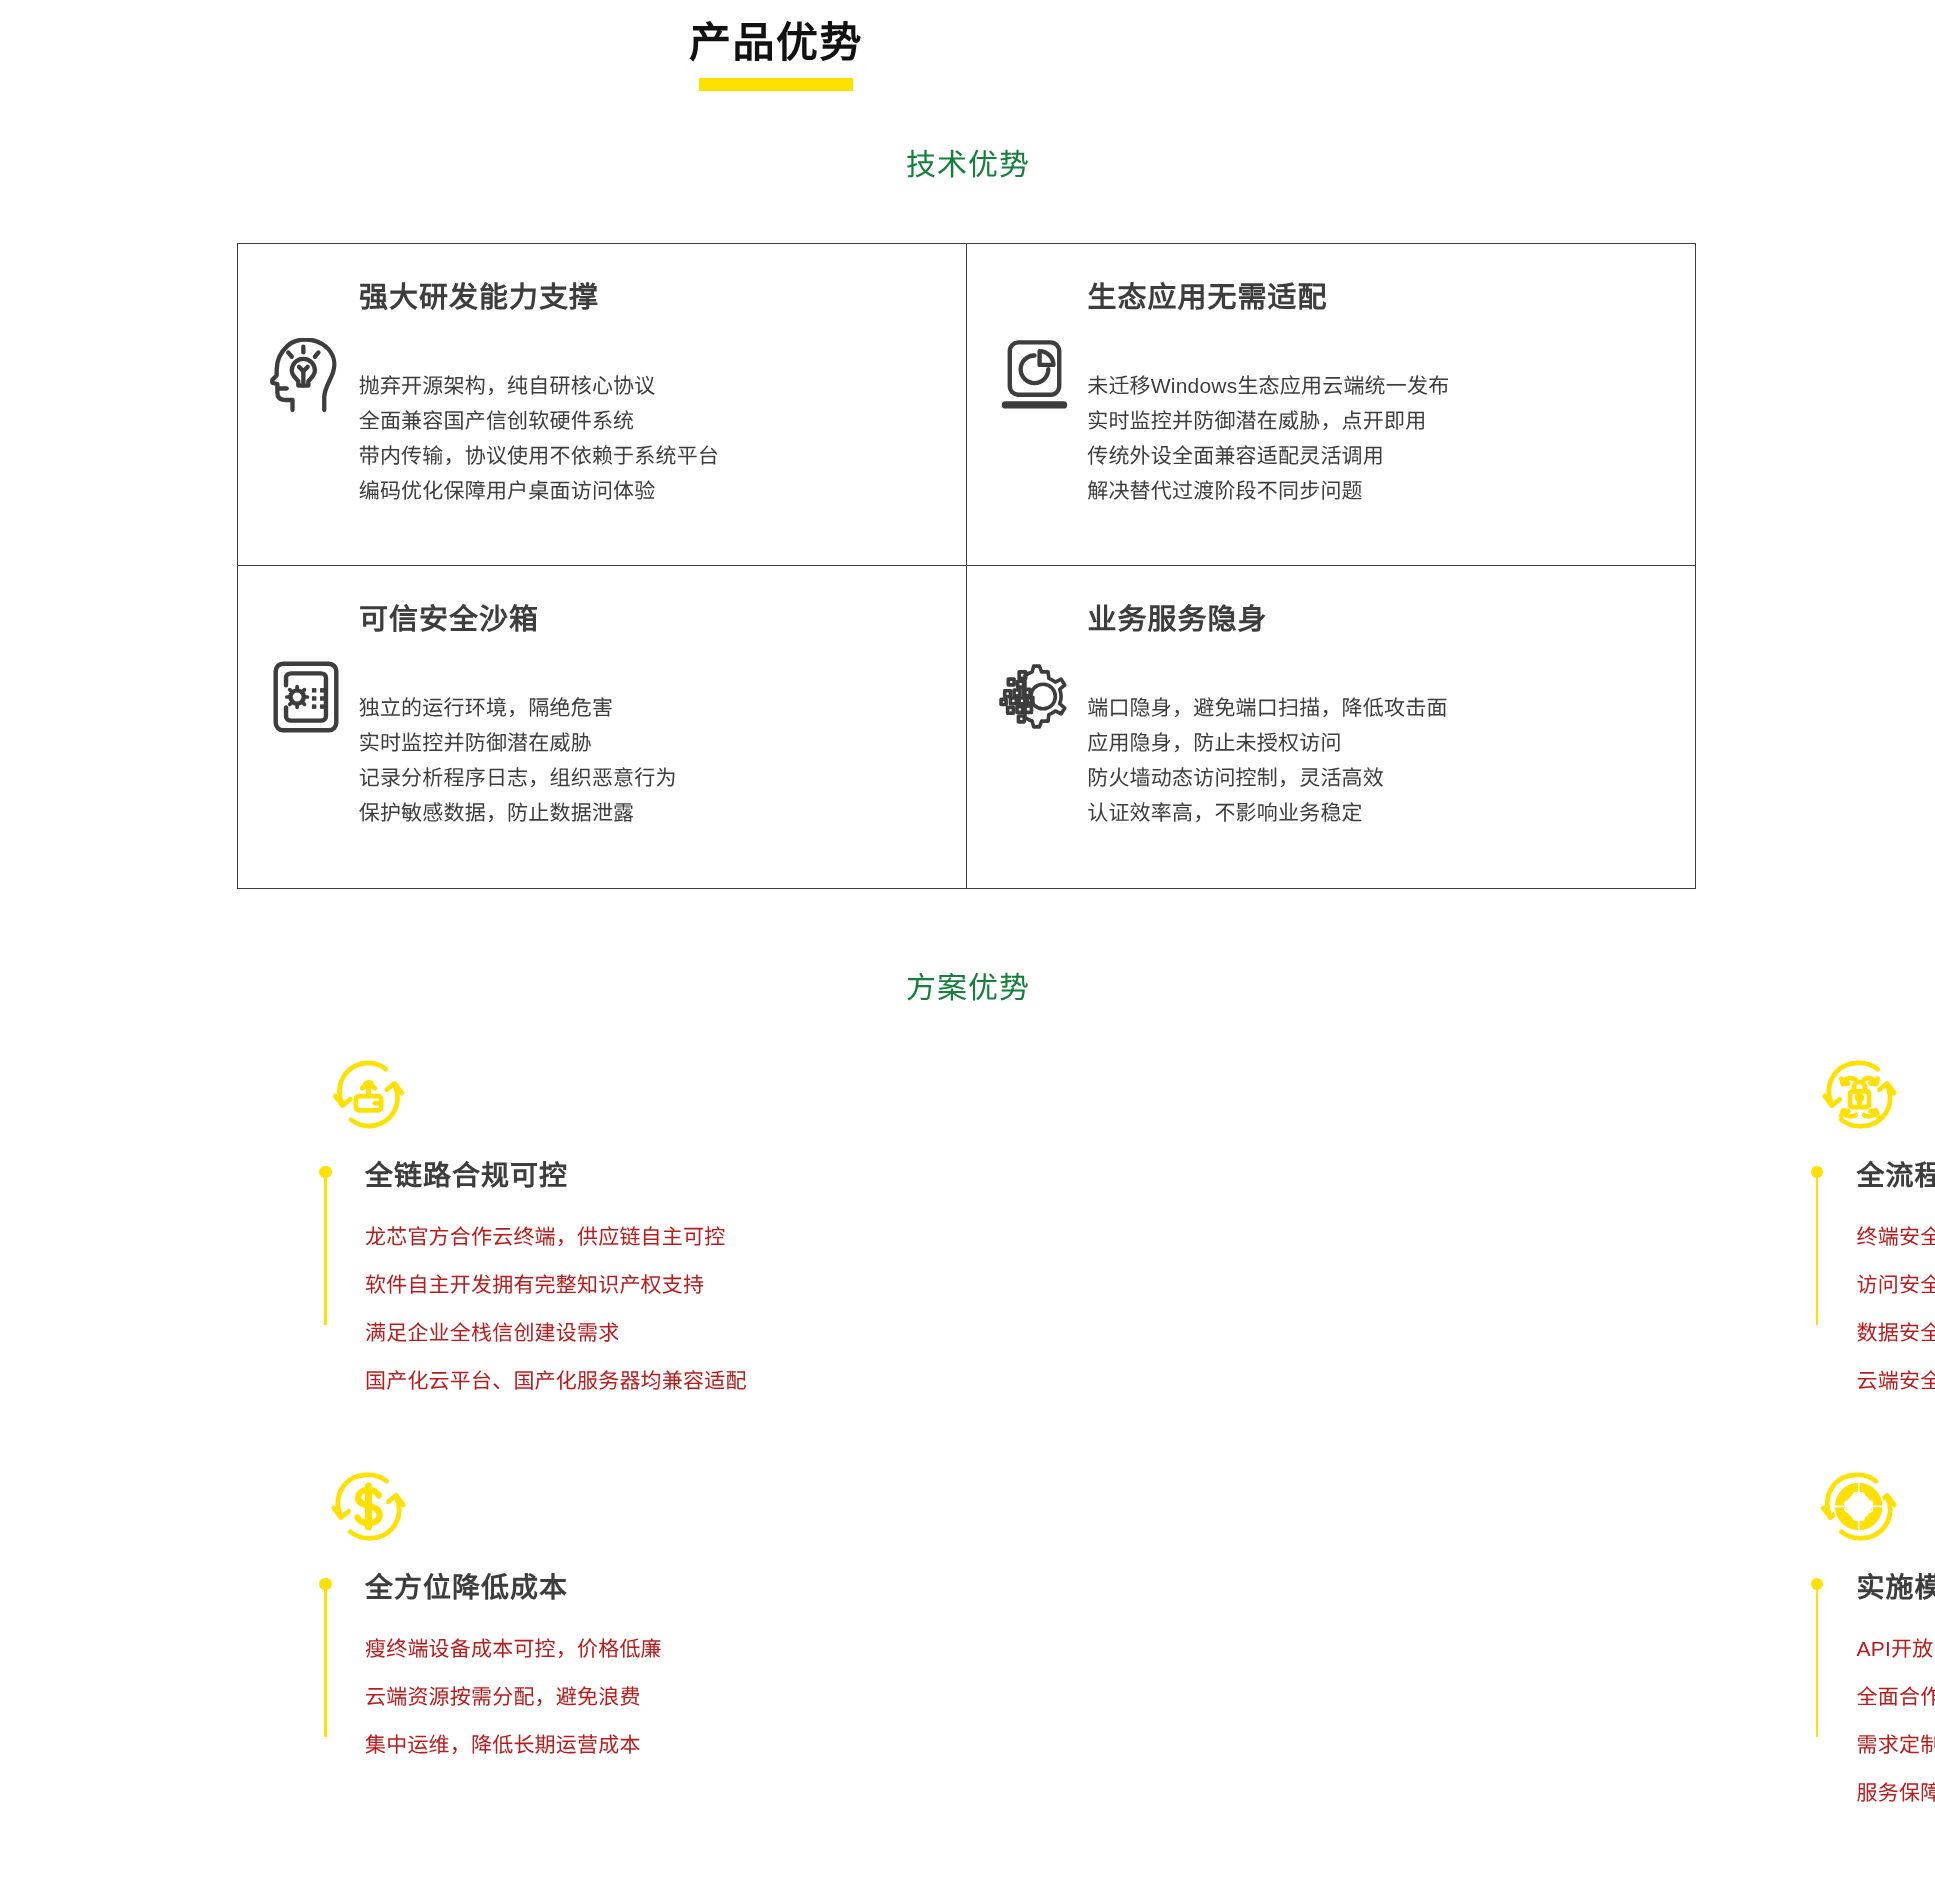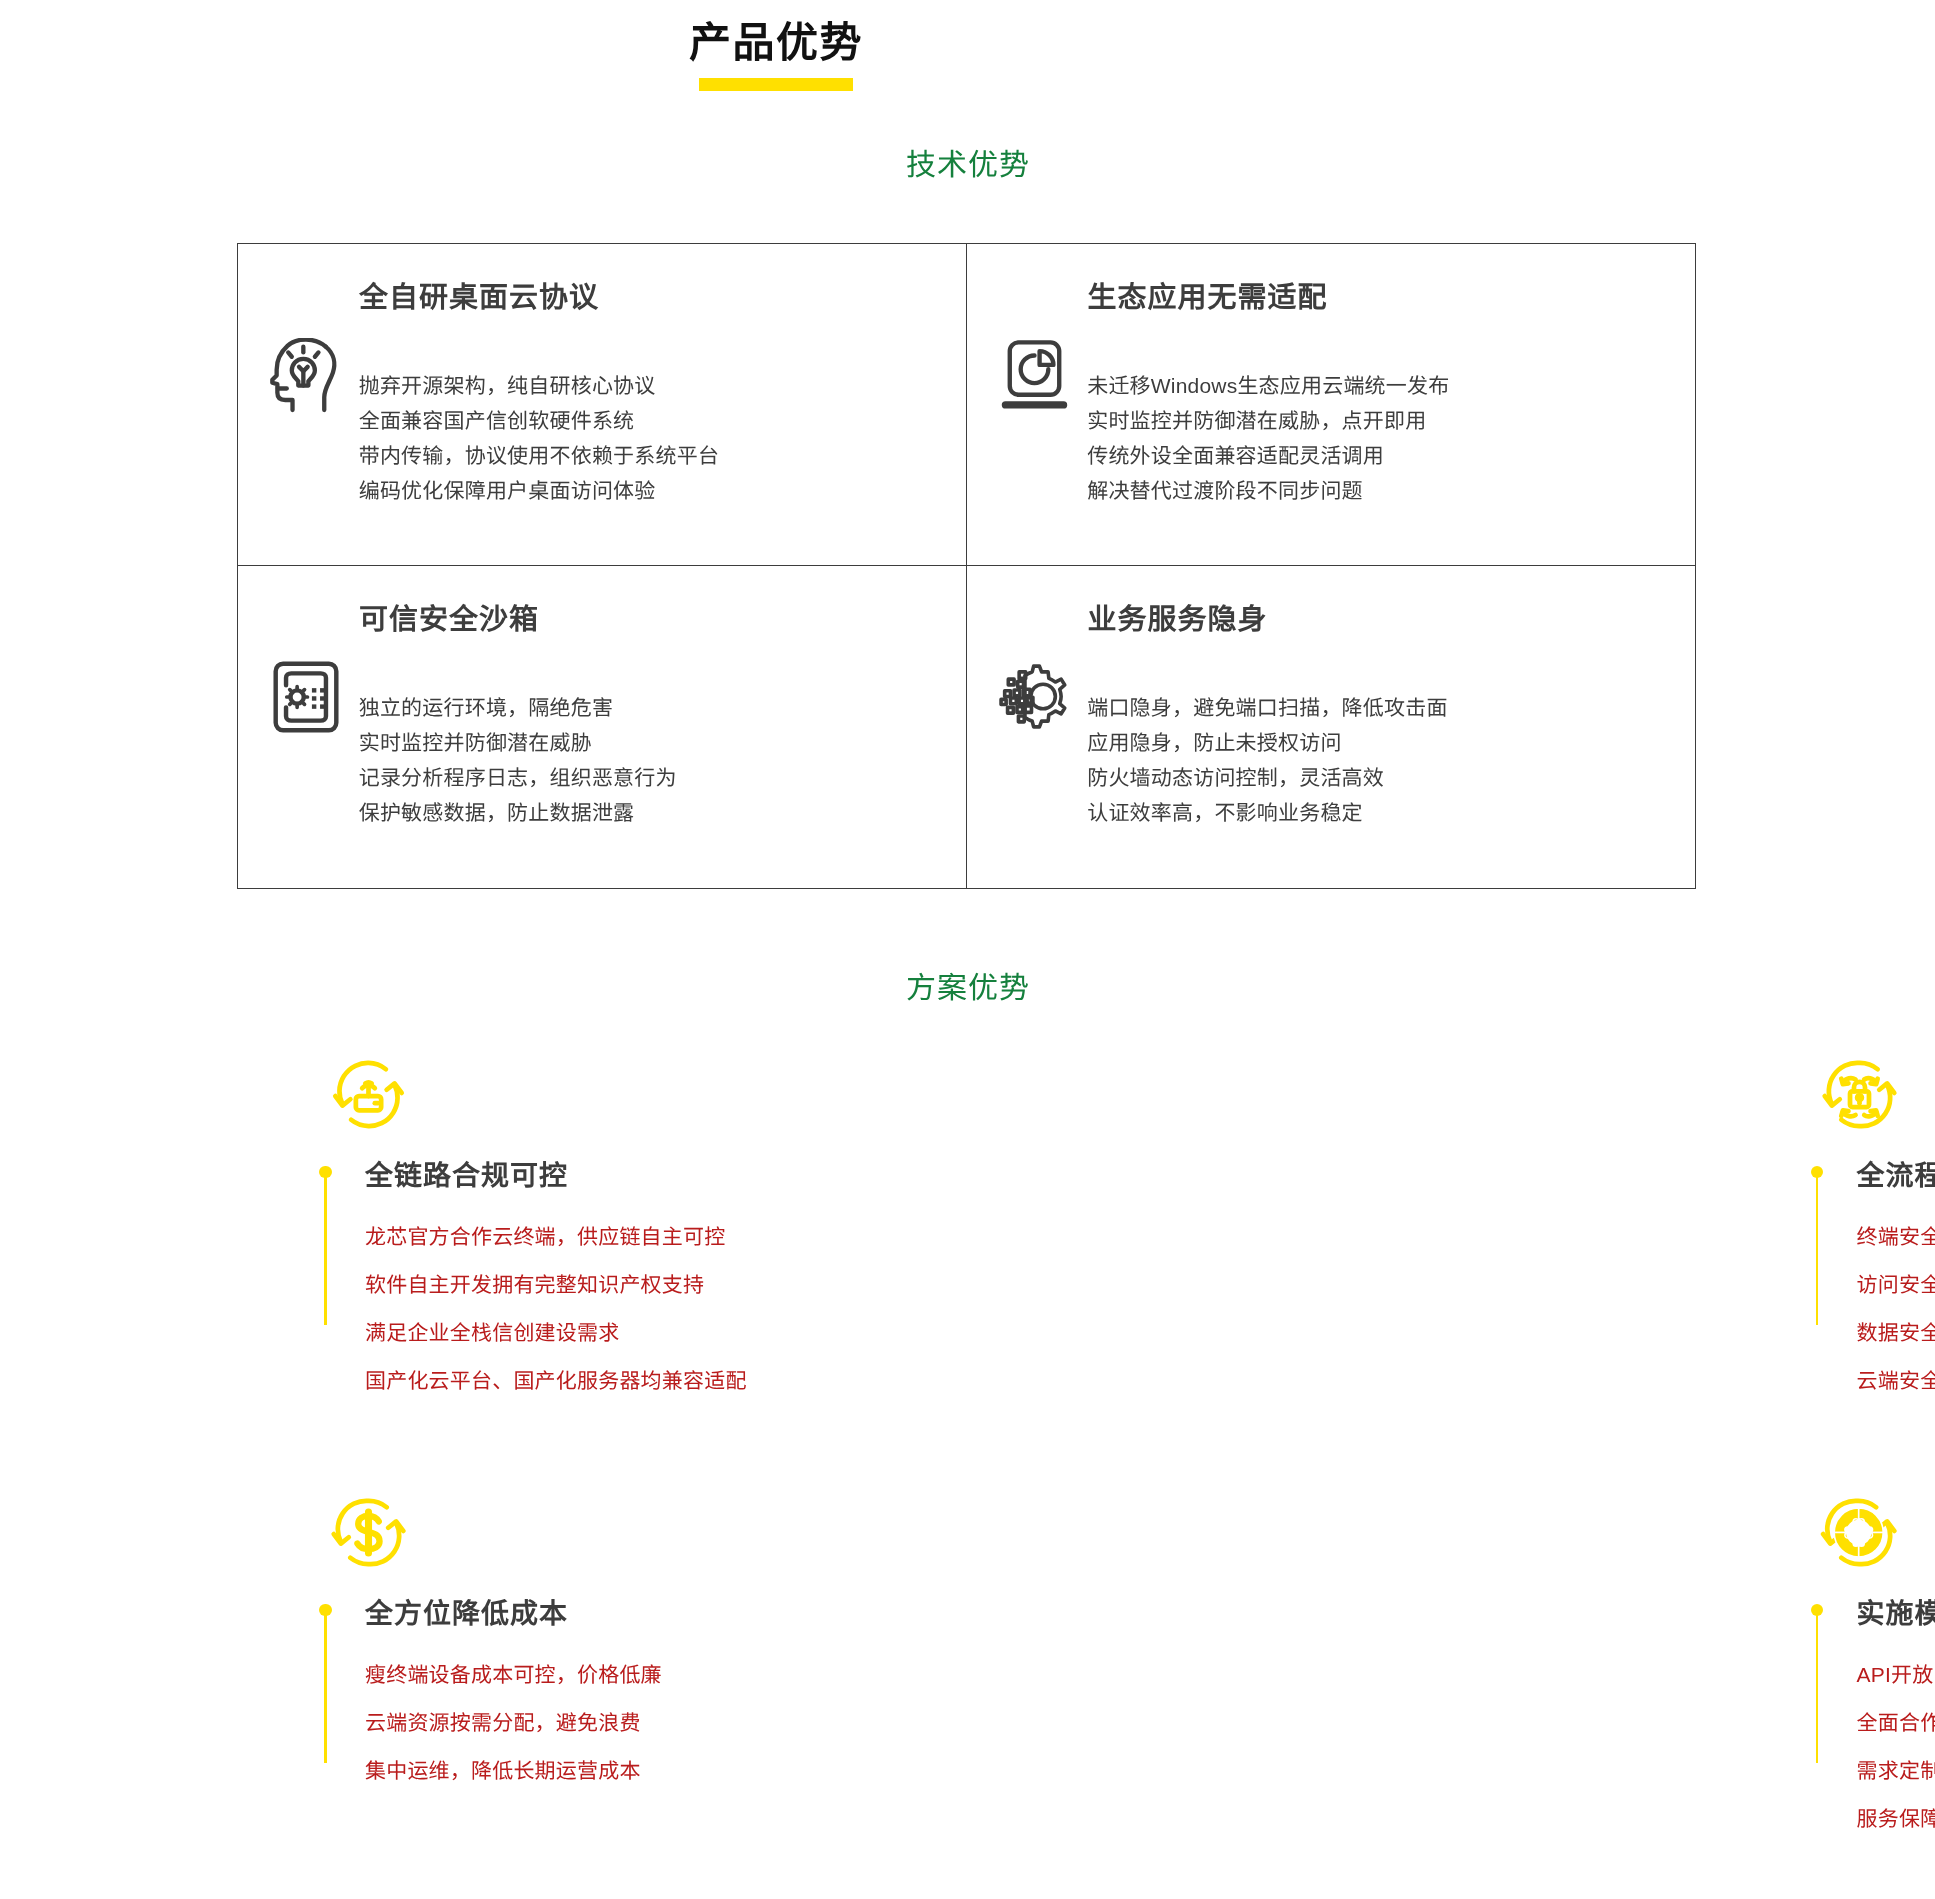--- a/index.html
+++ b/index.html
@@ -116,21 +116,21 @@
 
   
   .plan-grid {
     position: absolute;
     left: 0;
     top: 1055px;
     width: 1936px;
     display: grid;
     grid-template-columns: 1fr 1fr;
     grid-template-rows: auto auto;
-    row-gap: 56px;
+    row-gap: 30px;
   }
   .plan-cell {
     position: relative;
     padding-left: 319px;
     min-height: 382px;
   }
   .plan-cell.col-right { padding-left: 1064px; }
 
   .plan-icon {
     margin-left: 9.7px;
@@ -191,21 +191,21 @@
     <div class="main-title">产品优势</div>
     <div class="title-underline"></div>
   </div>
 
   <div class="section-heading" id="tech-heading">技术优势</div>
 
   <div class="tech-grid">
 
     <div class="tech-cell">
       <div class="tech-inner">
-        <div class="tech-title">全自研桌面云协议</div>
+        <div class="tech-title">强大研发能力支撑</div>
         <div class="tech-body">
           <div class="tech-icon">
             <svg width="73" height="75" viewBox="0 0 100 104" fill="none" stroke="#3d3d3d" stroke-width="6" stroke-linecap="round" stroke-linejoin="round">
               <path d="M78 12 C63 -1 38 -1 25 11 C13 22 10 35 10 44 L10 52 L4 58 L4 62 L11 64 L11 76 C11 83 15 86 22 86 L32 86 L32 100"></path>
               <path d="M78 12 C90 22 92 36 88 48 C84 60 76 70 76 82 L76 100"></path>
               <path d="M12 70 L24 70"></path>
               <path d="M47 29 C37 29 31 37 31 45 C31 52 37 56 40 60 L40 66 L54 66 L54 60 C57 56 63 52 63 45 C63 37 57 29 47 29 Z"></path>
               <path d="M47 66 L47 45"></path>
               <path d="M47 46 L41 40 M47 46 L53 40"></path>
               <path d="M47 12 L47 20"></path>

